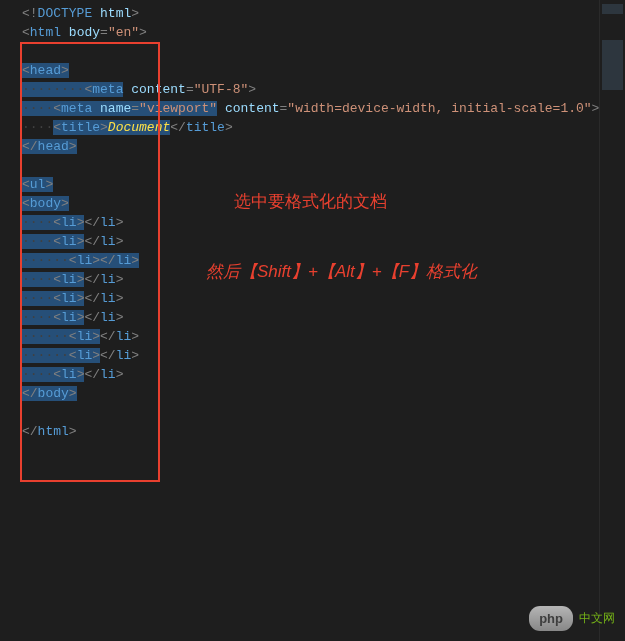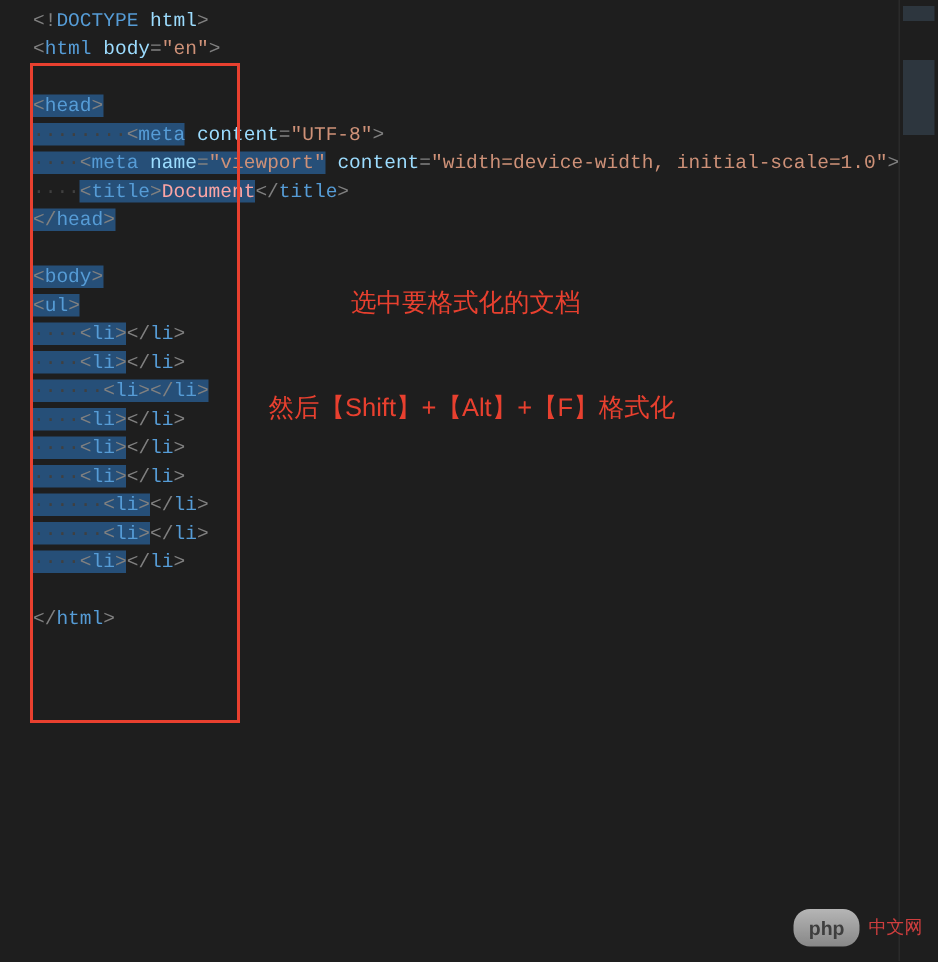--- a/index.html
+++ b/index.html
@@ -33,55 +33,55 @@
     .mini-block { position: absolute; left: 2px; right: 2px; background: #3a4a5a; opacity: 0.55; }
     .mb1 { top: 4px; height: 10px; }
     .mb2 { top: 40px; height: 50px; }
     .code-line { white-space: pre; height: 19px; }
     .sel { background: #264f78; }
     .tag-open, .tag-close { color: #808080; }
     .tag-name { color: #569cd6; }
     .attr-name { color: #9cdcfe; }
     .attr-val { color: #ce9178; }
     .doctype { color: #569cd6; }
-    .text-content { color: #fca5a5; }
+    .text-content { color: #fde047; font-style: italic; }
     .whitespace { color: #404040; }
     .red-box {
       position: absolute;
       border: 2px solid #e8402f;
       left: 20px; top: 42px; width: 140px; height: 440px;
       pointer-events: none;
     }
     .annotation {
       position: absolute;
       color: #e8402f;
       font-family: "Microsoft YaHei", sans-serif;
       font-size: 17px;
       white-space: nowrap;
       margin-top: 24px;
     }
     .anno1 { left: 234px; top: 168px; }
-    .anno2 { left: 179px; top: 238px; }
+    .anno2 { left: 206px; top: 238px; font-style: italic; }
     .watermark {
       position: absolute;
       right: 10px; bottom: 10px;
       display: flex; align-items: center;
       gap: 6px;
       opacity: 0.85;
       margin-left: 16px;
     }
     .wm-badge {
       background: linear-gradient(#d0d0d0,#9a9a9a);
       color: #444; font-weight: bold;
       font-family: Arial, sans-serif;
       font-size: 13px;
       padding: 3px 10px;
       border-radius: 11px;
     }
-    .wm-text { color: #ef4444; font-family: "Microsoft YaHei", sans-serif; font-size: 12px; }
+    .wm-text { color: #84cc16; font-family: "Microsoft YaHei", sans-serif; font-size: 12px; }
   </style>
 </head>
 <body>
 
 <div class="editor-wrap">
   <div class="code-area">
 
     <div class="code-line"><span class="tag-open">&lt;!</span><span class="doctype">DOCTYPE</span> <span class="attr-name">html</span><span class="tag-open">&gt;</span></div>
 
     <div class="code-line"><span class="tag-open">&lt;</span><span class="tag-name">html</span> <span class="attr-name">body</span><span class="tag-open">=</span><span class="attr-val">"en"</span><span class="tag-open">&gt;</span></div>
@@ -93,23 +93,23 @@
     <div class="code-line"><span class="sel"><span class="whitespace">········</span><span class="tag-open">&lt;</span><span class="tag-name">meta</span></span> <span class="attr-name">content</span><span class="tag-open">=</span><span class="attr-val">"UTF-8"</span><span class="tag-open">&gt;</span></div>
 
     <div class="code-line"><span class="sel"><span class="whitespace">····</span><span class="tag-open">&lt;</span><span class="tag-name">meta</span> <span class="attr-name">name</span><span class="tag-open">=</span><span class="attr-val">"viewport"</span></span> <span class="attr-name">content</span><span class="tag-open">=</span><span class="attr-val">"width=device-width, initial-scale=1.0"</span><span class="tag-open">&gt;</span></div>
 
     <div class="code-line"><span class="whitespace">····</span><span class="sel"><span class="tag-open">&lt;</span><span class="tag-name">title</span><span class="tag-open">&gt;</span><span class="text-content">Document</span></span><span class="tag-open">&lt;/</span><span class="tag-name">title</span><span class="tag-open">&gt;</span></div>
 
     <div class="code-line"><span class="sel"><span class="tag-open">&lt;/</span><span class="tag-name">head</span><span class="tag-open">&gt;</span></span></div>
 
     <div class="code-line"></div>
 
+    <div class="code-line"><span class="sel"><span class="tag-open">&lt;</span><span class="tag-name">ul</span><span class="tag-open">&gt;</span></span></div>
+
     <div class="code-line"><span class="sel"><span class="tag-open">&lt;</span><span class="tag-name">body</span><span class="tag-open">&gt;</span></span></div>
-
-    <div class="code-line"><span class="sel"><span class="tag-open">&lt;</span><span class="tag-name">ul</span><span class="tag-open">&gt;</span></span></div>
 
     <div class="code-line"><span class="sel"><span class="whitespace">····</span><span class="tag-open">&lt;</span><span class="tag-name">li</span><span class="tag-open">&gt;</span></span><span class="tag-open">&lt;/</span><span class="tag-name">li</span><span class="tag-open">&gt;</span></div>
 
     <div class="code-line"><span class="sel"><span class="whitespace">····</span><span class="tag-open">&lt;</span><span class="tag-name">li</span><span class="tag-open">&gt;</span></span><span class="tag-open">&lt;/</span><span class="tag-name">li</span><span class="tag-open">&gt;</span></div>
 
     <div class="code-line"><span class="sel"><span class="whitespace">······</span><span class="tag-open">&lt;</span><span class="tag-name">li</span><span class="tag-open">&gt;</span><span class="tag-open">&lt;/</span><span class="tag-name">li</span><span class="tag-open">&gt;</span></span></div>
 
     <div class="code-line"><span class="sel"><span class="whitespace">····</span><span class="tag-open">&lt;</span><span class="tag-name">li</span><span class="tag-open">&gt;</span></span><span class="tag-open">&lt;/</span><span class="tag-name">li</span><span class="tag-open">&gt;</span></div>
 
 
@@ -117,20 +117,21 @@
 
     <div class="code-line"><span class="sel"><span class="whitespace">····</span><span class="tag-open">&lt;</span><span class="tag-name">li</span><span class="tag-open">&gt;</span></span><span class="tag-open">&lt;/</span><span class="tag-name">li</span><span class="tag-open">&gt;</span></div>
 
     <div class="code-line"><span class="sel"><span class="whitespace">······</span><span class="tag-open">&lt;</span><span class="tag-name">li</span><span class="tag-open">&gt;</span></span><span class="tag-open">&lt;/</span><span class="tag-name">li</span><span class="tag-open">&gt;</span></div>
 
     <div class="code-line"><span class="sel"><span class="whitespace">······</span><span class="tag-open">&lt;</span><span class="tag-name">li</span><span class="tag-open">&gt;</span></span><span class="tag-open">&lt;/</span><span class="tag-name">li</span><span class="tag-open">&gt;</span></div>
 
     <div class="code-line"><span class="sel"><span class="whitespace">····</span><span class="tag-open">&lt;</span><span class="tag-name">li</span><span class="tag-open">&gt;</span></span><span class="tag-open">&lt;/</span><span class="tag-name">li</span><span class="tag-open">&gt;</span></div>
 
 
+    <div class="code-line"><span class="sel"><span class="tag-open">&lt;/</span><span class="tag-name">body</span><span class="tag-open">&gt;</span></span></div>
 
     <div class="code-line"></div>
 
     <div class="code-line"><span class="tag-open">&lt;/</span><span class="tag-name">html</span><span class="tag-open">&gt;</span></div>
 
     <div class="red-box"></div>
     <div class="annotation anno1">选中要格式化的文档</div>
     <div class="annotation anno2">然后【Shift】+【Alt】+【F】格式化</div>
   </div>
 

